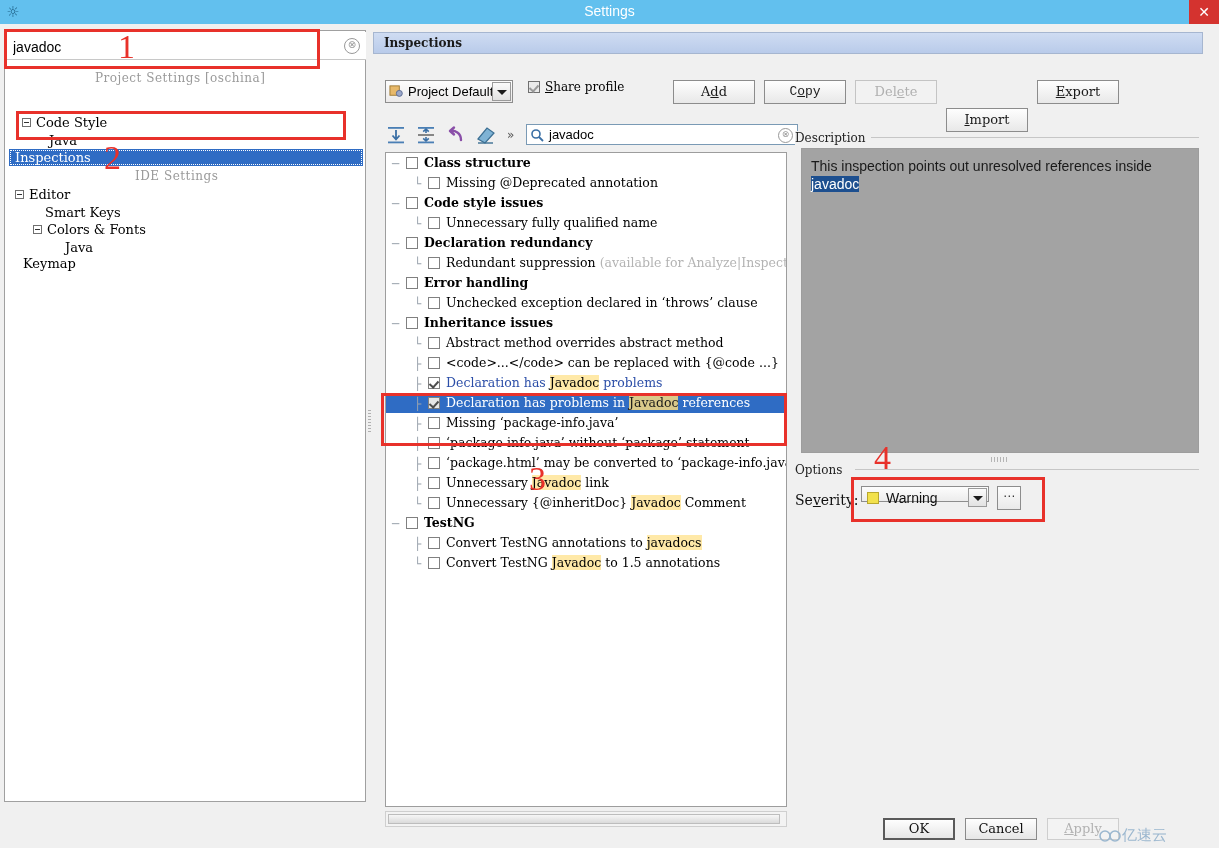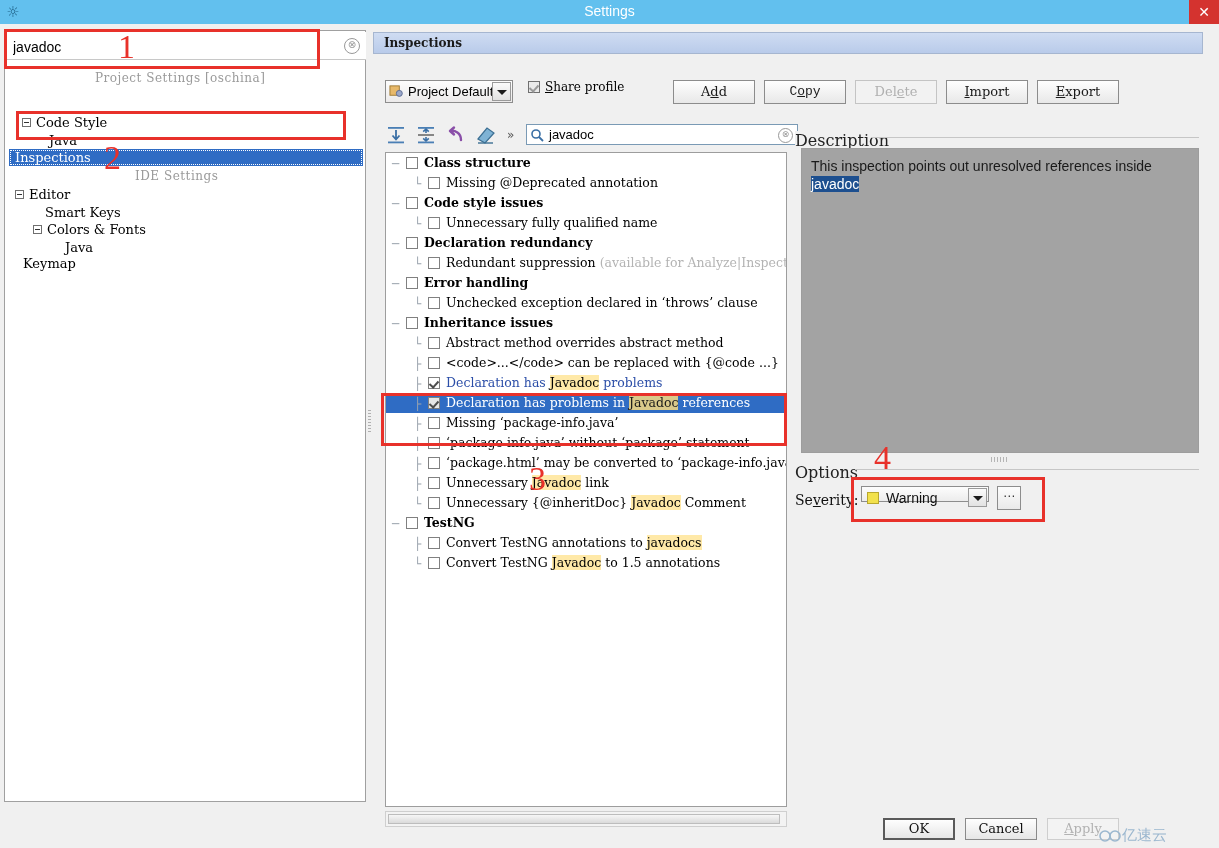--- a/index.html
+++ b/index.html
@@ -340,21 +340,21 @@
     position: absolute; left: 2px; top: 2px;
     width: 392px; height: 10px;
     background: linear-gradient(to bottom,#f7f7f7,#dadada);
     border: 1px solid #bdbdbd;
     box-sizing: border-box;
   }
 
   
   .grp-label {
     position: absolute;
-    font-size: 16px;
+    font-size: 12px;
     font-family: "DejaVu Serif", serif;
     color: #222;
     background: #f0f0f0;
     padding-right: 5px;
   }
   .grp-line {
     position: absolute;
     height: 1px;
     background: #c6c6c6;
   }
@@ -532,21 +532,21 @@
       <div class="combo-arrow-box"></div>
     </div>
 
     <div class="share-check">
       <span class="cb checked checked-gray dim"></span><span><span class="mn">S</span>hare profile</span>
     </div>
 
     <div class="btn" style="left:300px; width:82px;"><span>A<span class="mn">d</span>d</span></div>
     <div class="btn" style="left:391px; width:82px;font-family:Liberation Mono, monospace;"><span>C<span class="mn">o</span>py</span></div>
     <div class="btn disabled" style="left:482px; width:82px;"><span>Del<span class="mn">e</span>te</span></div>
-    <div class="btn" style="left:573px; width:82px;"><span><span class="mn">I</span>mport</span></div>
+    <div class="btn" style="left:573px; width:82px;margin-top:28px;"><span><span class="mn">I</span>mport</span></div>
     <div class="btn" style="left:664px; width:82px;"><span><span class="mn">E</span>xport</span></div>
 
     <div class="tree-toolbar">
       <svg class="tb-icon" style="left:0px;" viewBox="0 0 22 22">
         <rect x="3" y="3" width="16" height="1.8" fill="#4a7fb5"></rect>
         <rect x="3" y="17.5" width="16" height="1.8" fill="#4a7fb5"></rect>
         <path d="M11 6 L11 15 M7.5 11.5 L11 15.5 L14.5 11.5" stroke="#3a6fa5" stroke-width="1.8" fill="none"></path>
       </svg>
       <svg class="tb-icon" style="left:30px;" viewBox="0 0 22 22">
         <rect x="3" y="3" width="16" height="1.8" fill="#4a7fb5"></rect>

